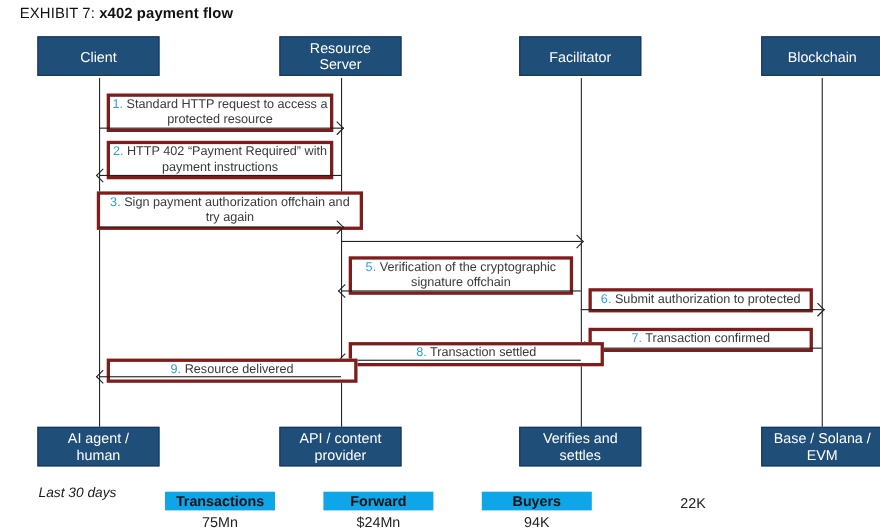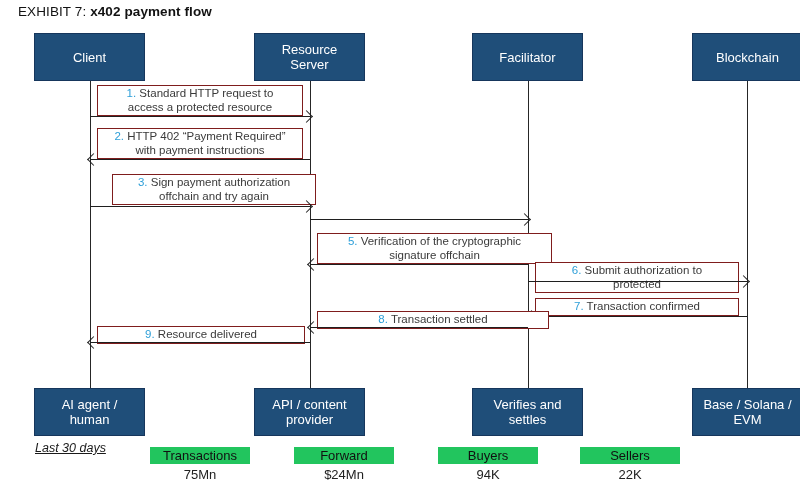--- a/index.html
+++ b/index.html
@@ -5,41 +5,41 @@
   html,body{margin:0;padding:0;background:#fff;}
   .canvas{
     position:relative;width:800px;height:484px;background:#fff;overflow:hidden;
     font-family:"Liberation Sans",sans-serif;color:#1a1a1a;margin-left:10px;
   }
   
   .title{position:absolute;left:8px;top:4px;font-size:13.5px;color:#121212;letter-spacing:.1px;}
   .title b{font-weight:bold;}
   
   .node{
-    position:absolute;width:111px;height:48px;background:#1F4E79;border:1px solid #16365C;
+    position:absolute;width:111px;height:36px;background:#1F4E79;border:1px solid #16365C;
     color:#fff;font-size:13px;line-height:15px;display:flex;align-items:center;justify-content:center;
     text-align:center;white-space:pre-line;box-sizing:border-box;
   }
   
   .lifeline{position:absolute;width:0;border-left:1px solid #262626;top:71px;height:317px;}
   
   .mlabel{
-    position:absolute;background:#fff;border:1px solid #7f1d1d;box-sizing:border-box;
-    font-size:11.5px;line-height:13.5px;color:#3a3a3a;text-align:center;padding:1px 14px;
+    position:absolute;background:#fff;border:3px solid #7f1d1d;box-sizing:border-box;
+    font-size:11.5px;line-height:13.5px;color:#3a3a3a;text-align:center;padding:1px 2px;
   }
   .mlabel .num{color:#2E9FD8;}
   
   .mline{position:absolute;height:0;border-top:1px solid #1f1f1f;}
   .ah{position:absolute;width:8px;height:8px;top:-5px;border-top:1.3px solid #1f1f1f;border-right:1.3px solid #1f1f1f;}
   .ah.r{right:-1px;transform:rotate(45deg);}
   .ah.l{left:-1px;transform:rotate(-135deg);}
   
-  .period{position:absolute;left:25px;top:441px;font-size:12.5px;font-style:italic;text-decoration:underline;color:#1a1a1a;}
+  .period{position:absolute;left:25px;top:441px;font-size:12.5px;font-style:italic;color:#1a1a1a;}
   .stat{position:absolute;top:447px;width:100px;text-align:center;}
-  .stat .slabel{background:#22c55e;font-weight:normal;font-size:13px;line-height:17px;height:17px;color:#111;}
+  .stat .slabel{background:#0ea5e9;font-weight:bold;font-size:13px;line-height:17px;height:17px;color:#111;}
   .stat .svalue{font-size:13px;margin-top:3px;color:#222;}
 </style>
 </head>
 <body>
 
 <div class="canvas">
 
   <div class="title"><span>EXHIBIT 7: </span><b>x402 payment flow</b></div>
 
   <div class="lifeline" style="left:80px"></div>
@@ -65,66 +65,65 @@
   <div class="mlabel" style="left:87px;top:85px;width:206px"><span class="num">1.</span><span> Standard HTTP request to access a protected resource</span></div>
   <div class="mline" style="left:80px;top:116px;width:220px">
       <span class="ah r"></span>
     </div>
 
   <div class="mlabel" style="left:87px;top:128px;width:206px"><span class="num">2.</span><span> HTTP 402 “Payment Required” with payment instructions</span></div>
   <div class="mline" style="left:80px;top:159px;width:220px">
       <span class="ah l"></span>
     </div>
 
-  <div class="mlabel" style="left:102px;top:174px;width:204px"><span class="num">3.</span><span> Sign payment authorization offchain and try again</span></div>
+  <div class="mlabel" style="left:78px;top:174px;width:242px"><span class="num">3.</span><span> Sign payment authorization offchain and try again</span></div>
   <div class="mline" style="left:80px;top:206px;width:220px">
       <span class="ah r"></span>
     </div>
 
   <div class="mline" style="left:300px;top:219px;width:218px">
       <span class="ah r"></span>
     </div>
 
-  <div class="mlabel" style="left:307px;top:233px;width:235px"><span class="num">5.</span><span> Verification of the cryptographic signature offchain</span></div>
+  <div class="mlabel" style="left:307px;top:233px;width:204px"><span class="num">5.</span><span> Verification of the cryptographic signature offchain</span></div>
   <div class="mline" style="left:300px;top:264px;width:218px">
       <span class="ah l"></span>
     </div>
 
   <div class="mlabel" style="left:525px;top:262px;width:204px"><span class="num">6.</span><span> Submit authorization to protected</span></div>
   <div class="mline" style="left:518px;top:281px;width:219px">
       <span class="ah r"></span>
     </div>
 
   <div class="mlabel" style="left:525px;top:298px;width:204px"><span class="num">7.</span><span> Transaction confirmed</span></div>
   <div class="mline" style="left:518px;top:316px;width:219px">
       <span class="ah l"></span>
     </div>
 
   <div class="mlabel" style="left:307px;top:311px;width:232px"><span class="num">8.</span><span> Transaction settled</span></div>
   <div class="mline" style="left:300px;top:327px;width:218px">
       <span class="ah l"></span>
     </div>
 
-  <div class="mlabel" style="left:87px;top:326px;width:208px"><span class="num">9.</span><span> Resource delivered</span></div>
+  <div class="mlabel" style="left:87px;top:326px;width:228px"><span class="num">9.</span><span> Resource delivered</span></div>
   <div class="mline" style="left:80px;top:342px;width:220px">
       <span class="ah l"></span>
     </div>
 
   <div class="period">Last 30 days</div>
 
   <div class="stat" style="left:140px">
     <div class="slabel">Transactions</div>
     <div class="svalue">75Mn</div>
   </div>
   <div class="stat" style="left:284px">
     <div class="slabel">Forward</div>
     <div class="svalue">$24Mn</div>
   </div>
   <div class="stat" style="left:428px">
     <div class="slabel">Buyers</div>
     <div class="svalue">94K</div>
   </div>
   <div class="stat" style="left:570px">
-    <div class="slabel">Sellers</div>
     <div class="svalue">22K</div>
   </div>
 
 </div>
 
 </body></html>

